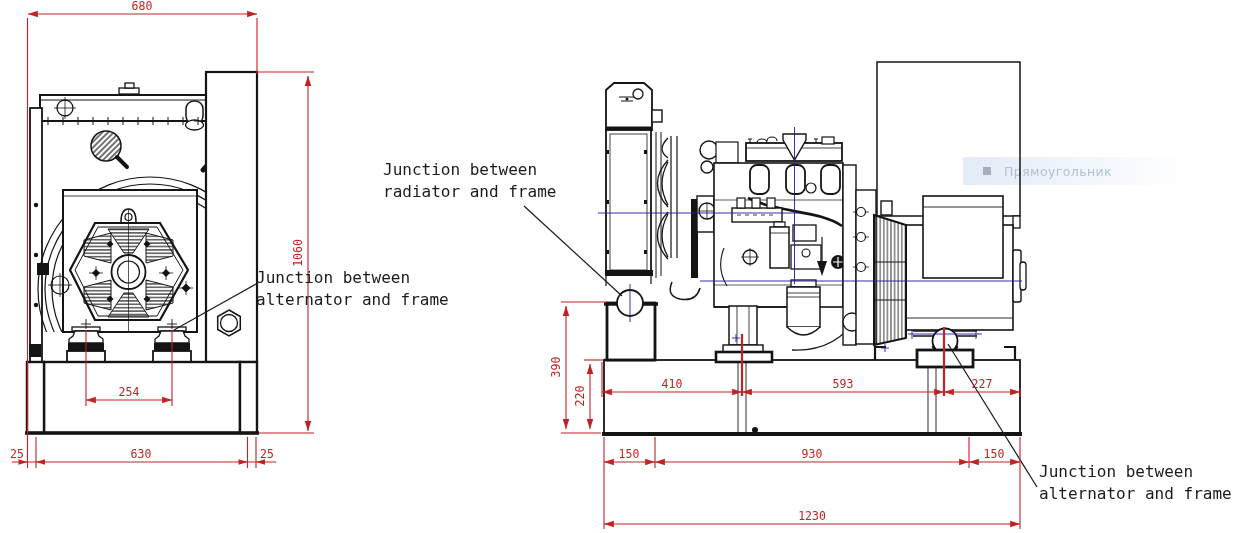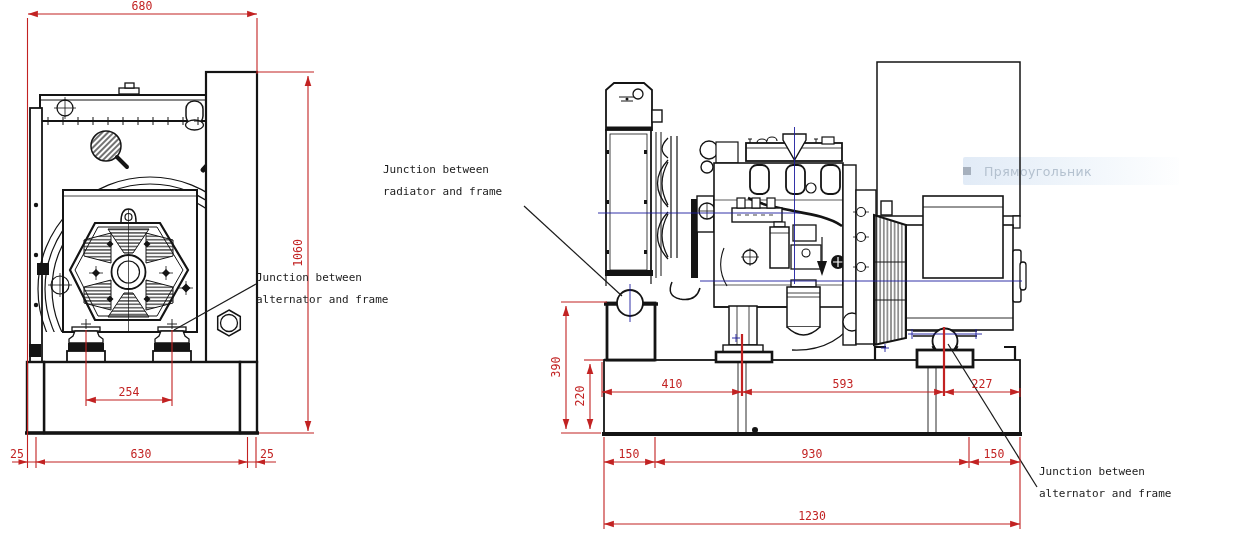--- a/index.html
+++ b/index.html
@@ -1,25 +1,25 @@
 <!DOCTYPE html>
 <html><head>
 <meta charset="utf-8">
 <style>
   html,body{margin:0;padding:0;background:#fff;}
   .canvas{position:relative;width:1239px;height:533px;background:#ffffff;overflow:hidden;
           font-family:"DejaVu Sans Mono","Liberation Mono",monospace;}
   .tooltip{position:absolute;left:963px;top:157px;width:216px;height:28px;display:flex;align-items:center;
-           box-sizing:border-box;border-radius:2px;
+           padding-left:20px;box-sizing:border-box;border-radius:2px;
            background:linear-gradient(90deg, rgba(224,234,246,0.95) 0%, rgba(236,243,250,0.75) 55%, rgba(246,250,253,0.15) 100%);}
   .tooltip-icon{width:8px;height:8px;background:#a6b0bd;display:inline-block;margin-right:13px;flex:0 0 auto;}
   .tooltip-label{font-family:"DejaVu Sans",sans-serif;font-size:12.5px;color:#b4c1cf;letter-spacing:0.4px;white-space:nowrap;}
   svg{position:absolute;left:0;top:0;}
   .annotation{position:absolute;white-space:pre-line;color:#1b1b1b;
-              font-family:"DejaVu Sans Mono","Liberation Mono",monospace;font-size:11px;line-height:22px;z-index:3;}
+              font-family:"DejaVu Sans Mono","Liberation Mono",monospace;font-size:16px;line-height:22px;z-index:3;}
   .dim-text{font-family:"DejaVu Sans Mono","Liberation Mono",monospace;font-size:11.5px;fill:#c22222;}
 </style>
 </head>
 <body>
 
 <div class="canvas">
 
   <div class="tooltip">
     <span class="tooltip-icon"></span>
     <span class="tooltip-label">Прямоугольник</span>

